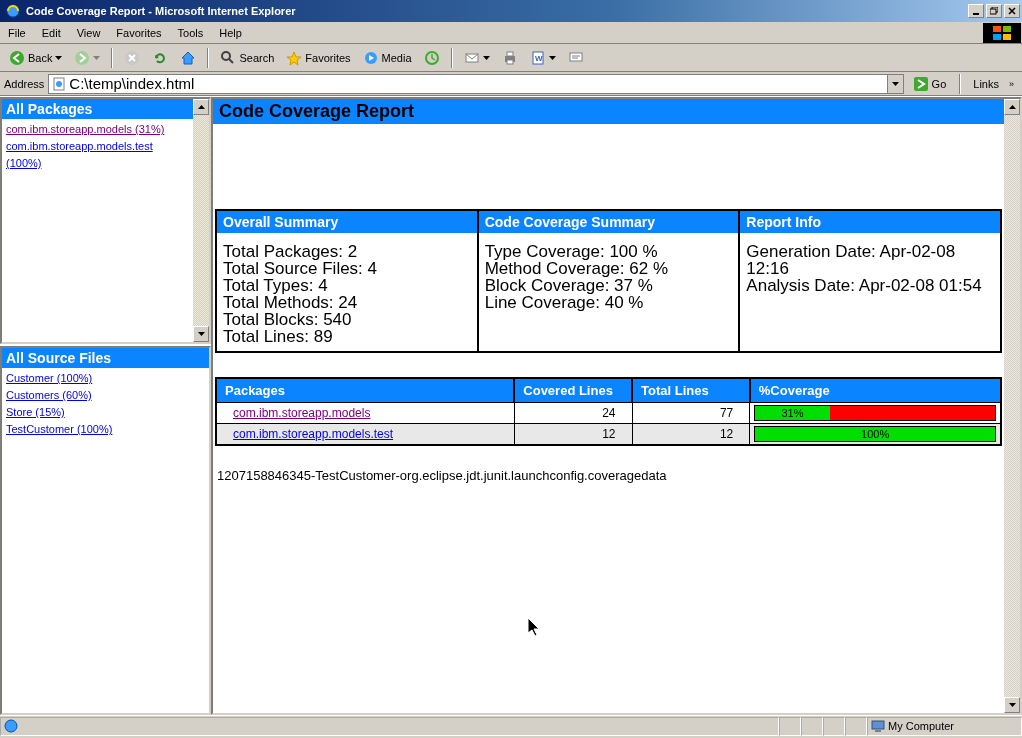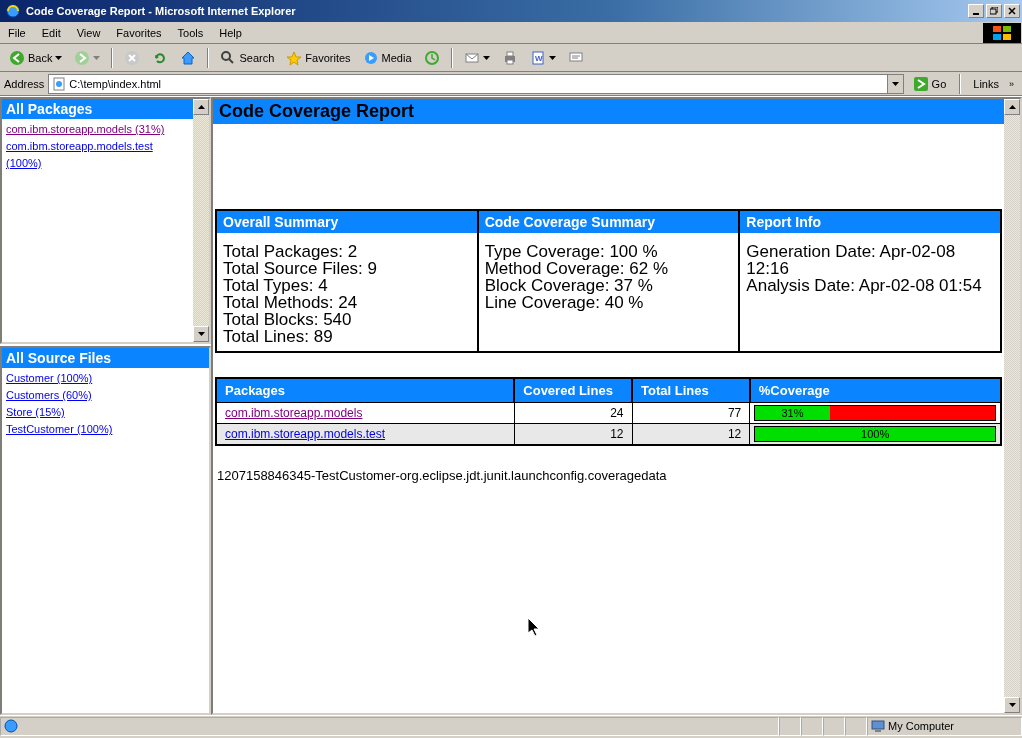--- a/index.html
+++ b/index.html
@@ -24,21 +24,21 @@
 .toolbtn { display: inline-flex; align-items: center; height: 22px; padding: 0 5px; gap: 3px; cursor: default; }
 .toolbtn .lbl { font-size: 11px; }
 .toolsep { width: 2px; height: 20px; border-left: 1px solid #808080; border-right: 1px solid #fff; margin: 0 4px; }
 .dropdown-arrow { width: 7px; height: 4px; }
 
 
 .addressbar { height: 24px; background: #d4d0c8; display: flex; align-items: center; border-bottom: 1px solid #808080; padding: 0 4px; gap: 4px; }
 .addressbar .lbl { font-size: 11px; }
 .addressbar .addrinput { flex: 1; height: 20px; border: 1px solid #808080; background: #fff; display: flex; align-items: center; }
 .addrinput .pageicon { width: 16px; height: 16px; margin: 0 2px; display: flex; align-items: center; justify-content: center; }
-.addrinput input { flex: 1; border: none; outline: none; font-size: 11px; height: 16px; }
+.addrinput input { flex: 1; border: none; outline: none; font-size: 15px; height: 16px; }
 .addrinput .ddbtn { width: 16px; height: 18px; background: #d4d0c8; border-left: 1px solid #808080; display: flex; align-items: center; justify-content: center; }
 .gobtn { display: inline-flex; align-items: center; gap: 3px; padding: 0 5px; height: 20px; cursor: default; }
 .linksbtn { display: inline-flex; align-items: center; gap: 10px; padding: 0 4px; height: 20px; }
 .chev { font-size: 9px; }
 
 
 .content { height: 619px; display: flex; background: #fff; border-top: 1px solid #fff; }
 
 
 .leftcol { width: 211px; display: flex; flex-direction: column; }
@@ -64,21 +64,21 @@
 
 .summary-row { display: flex; gap: 0; margin: 0 2px; border: 2px solid #000; }
 .summary-box { flex: 1; border-right: 2px solid #000; padding: 0; }
 .summary-box:last-child { border-right: none; }
 .summary-box .sh { background: #0a84ff; color: #fff; font-weight: bold; font-family: Arial; font-size: 14px; padding: 3px 6px; }
 .summary-box .sb { padding: 10px 6px 6px 6px; font-size: 17px; line-height: 17px; }
 
 .pkg-table { margin: 24px 2px 0 2px; border: 2px solid #000; border-collapse: collapse; width: calc(100% - 4px); }
 .pkg-table th { background: #0a84ff; color: #fff; font-weight: bold; text-align: left; font-size: 13px; padding: 4px 8px; border-right: 2px solid #000; vertical-align: top; }
 .pkg-table th.r { }
-.pkg-table td { border: 1px solid #000; padding: 3px 8px; font-size: 12px; }
+.pkg-table td { border: 1px solid #000; padding: 3px 16px; font-size: 12px; }
 .pkg-table tr.odd td { background: #fff; }
 .pkg-table tr.even td { background: #e8e8e8; }
 .pkg-table td a { color: #0000ee; text-decoration: underline; }
 .pkg-table td a.visited { color: #800080; }
 .pkg-table td.r { text-align: right; }
 .covbar { height: 16px; border: 1px solid #000; display: flex; position: relative; }
 .covbar .fill { background: #00df00; height: 100%; display:flex; align-items:center; justify-content:center; font-size:11px; }
 .covbar .rest { background: #ff0000; flex: 1; }
 
 .footer-text { margin: 22px 4px; font-size: 13px; }
@@ -313,21 +313,21 @@
   <div class="maincol">
     <div class="main-inner">
       <div class="report-title">Code Coverage Report</div>
       <div class="spacer"></div>
 
       <div class="summary-row">
         <div class="summary-box">
           <div class="sh">Overall Summary</div>
           <div class="sb">
             <div>Total Packages: 2</div>
-            <div>Total Source Files: 9</div>
+            <div>Total Source Files: 4</div>
             <div>Total Types: 4</div>
             <div>Total Methods: 24</div>
             <div>Total Blocks: 540</div>
             <div>Total Lines: 89</div>
           </div>
         </div>
         <div class="summary-box">
           <div class="sh">Code Coverage Summary</div>
           <div class="sb">
             <div>Type Coverage: 100 %</div>

